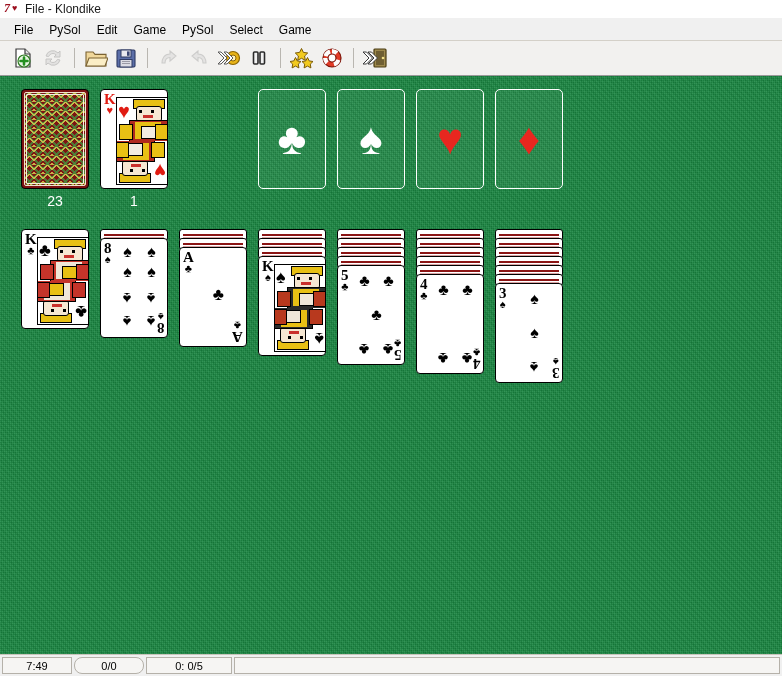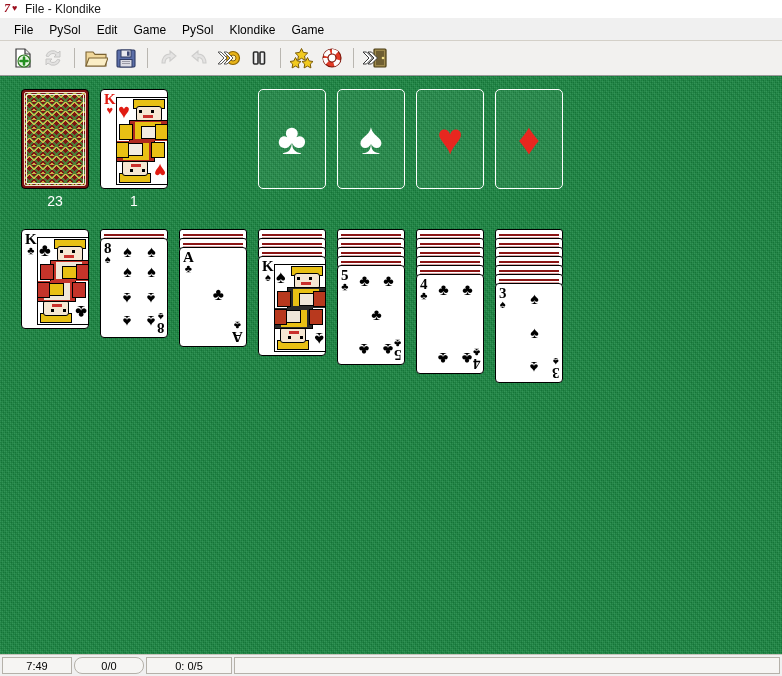--- a/index.html
+++ b/index.html
@@ -114,21 +114,21 @@
     </div>
     <div class="title-text">File - Klondike</div>
   </div>
 
   <div class="menubar">
     <div class="menu-item">File</div>
     <div class="menu-item">PySol</div>
     <div class="menu-item">Edit</div>
     <div class="menu-item">Game</div>
     <div class="menu-item">PySol</div>
-    <div class="menu-item">Klondike</div>
+    <div class="menu-item">Select</div>
     <div class="menu-item">Game</div>
   </div>
 
   <div class="toolbar">
 
     <div class="tb">
       <svg width="22" height="22" viewBox="0 0 22 22">
         <path d="M4 2 h9 l5 5 v13 h-14 z" fill="#ffffff" stroke="#3a3a3a" stroke-width="1.2"></path>
         <path d="M13 2 v5 h5" fill="#e6e6e6" stroke="#3a3a3a" stroke-width="1.2"></path>
         <circle cx="12" cy="14" r="6" fill="#e9f6e4" stroke="#2f7a22" stroke-width="1.2"></circle>

